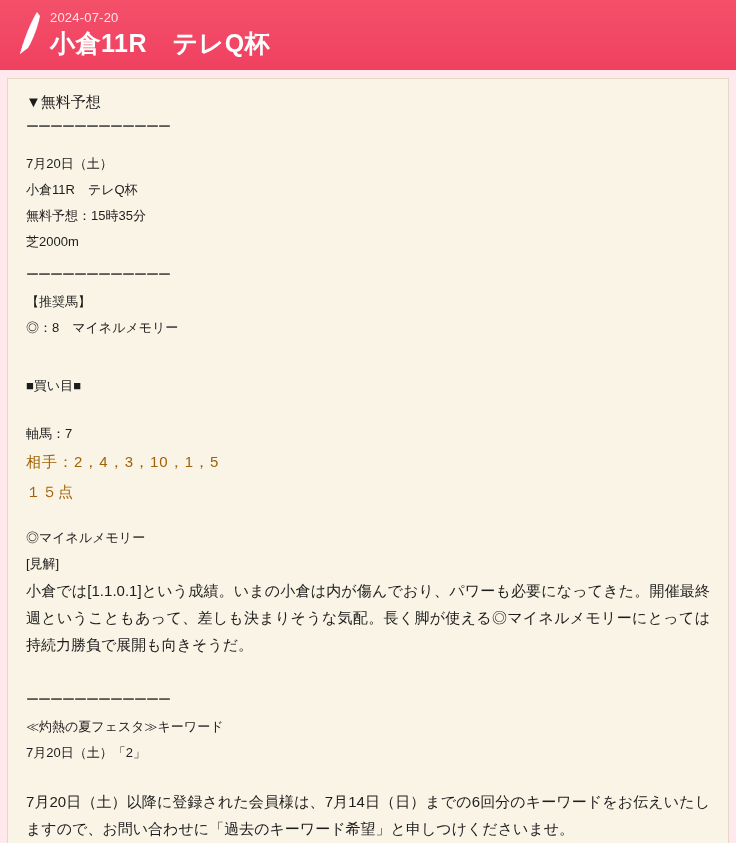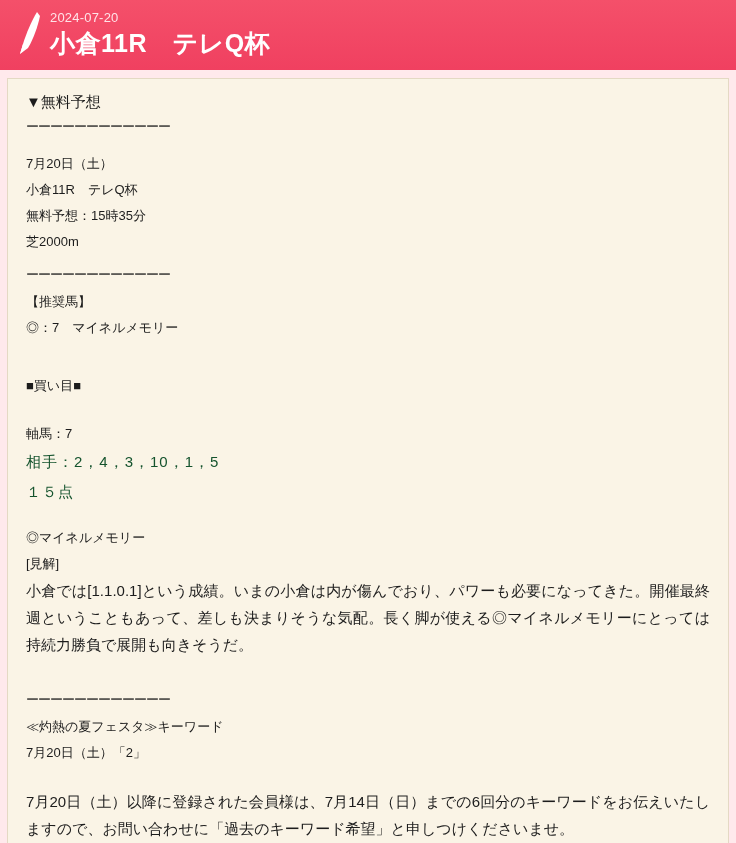--- a/index.html
+++ b/index.html
@@ -97,21 +97,21 @@
     margin: 0;
   }
   .line {
     font-size: 13px;
     line-height: 26px;
     color: #1c1c1c;
   }
   .line-wide {
     font-size: 15px;
     line-height: 30px;
-    color: #14532d;
+    color: #a16207;
     letter-spacing: 1px;
   }
 </style>
 </head>
 <body>
 
 <div class="page">
 
   <div class="header">
     <div class="header-icon">
@@ -135,21 +135,21 @@
 
     <div class="line">7月20日（土）</div>
     <div class="line">小倉11R　テレQ杯</div>
     <div class="line">無料予想：15時35分</div>
     <div class="line">芝2000m</div>
 
     <div class="gap-sm"></div>
 
     <div class="rule">ーーーーーーーーーーーー</div>
     <div class="line">【推奨馬】</div>
-    <div class="line">◎：7　マイネルメモリー</div>
+    <div class="line">◎：8　マイネルメモリー</div>
 
     <div class="gap-lg"></div>
     <div class="gap-sm"></div>
 
     <div class="line">■買い目■</div>
 
     <div class="gap-lg"></div>
 
     <div class="line">軸馬：7</div>
     <div class="line-wide">相手：2，4，3，10，1，5</div>

